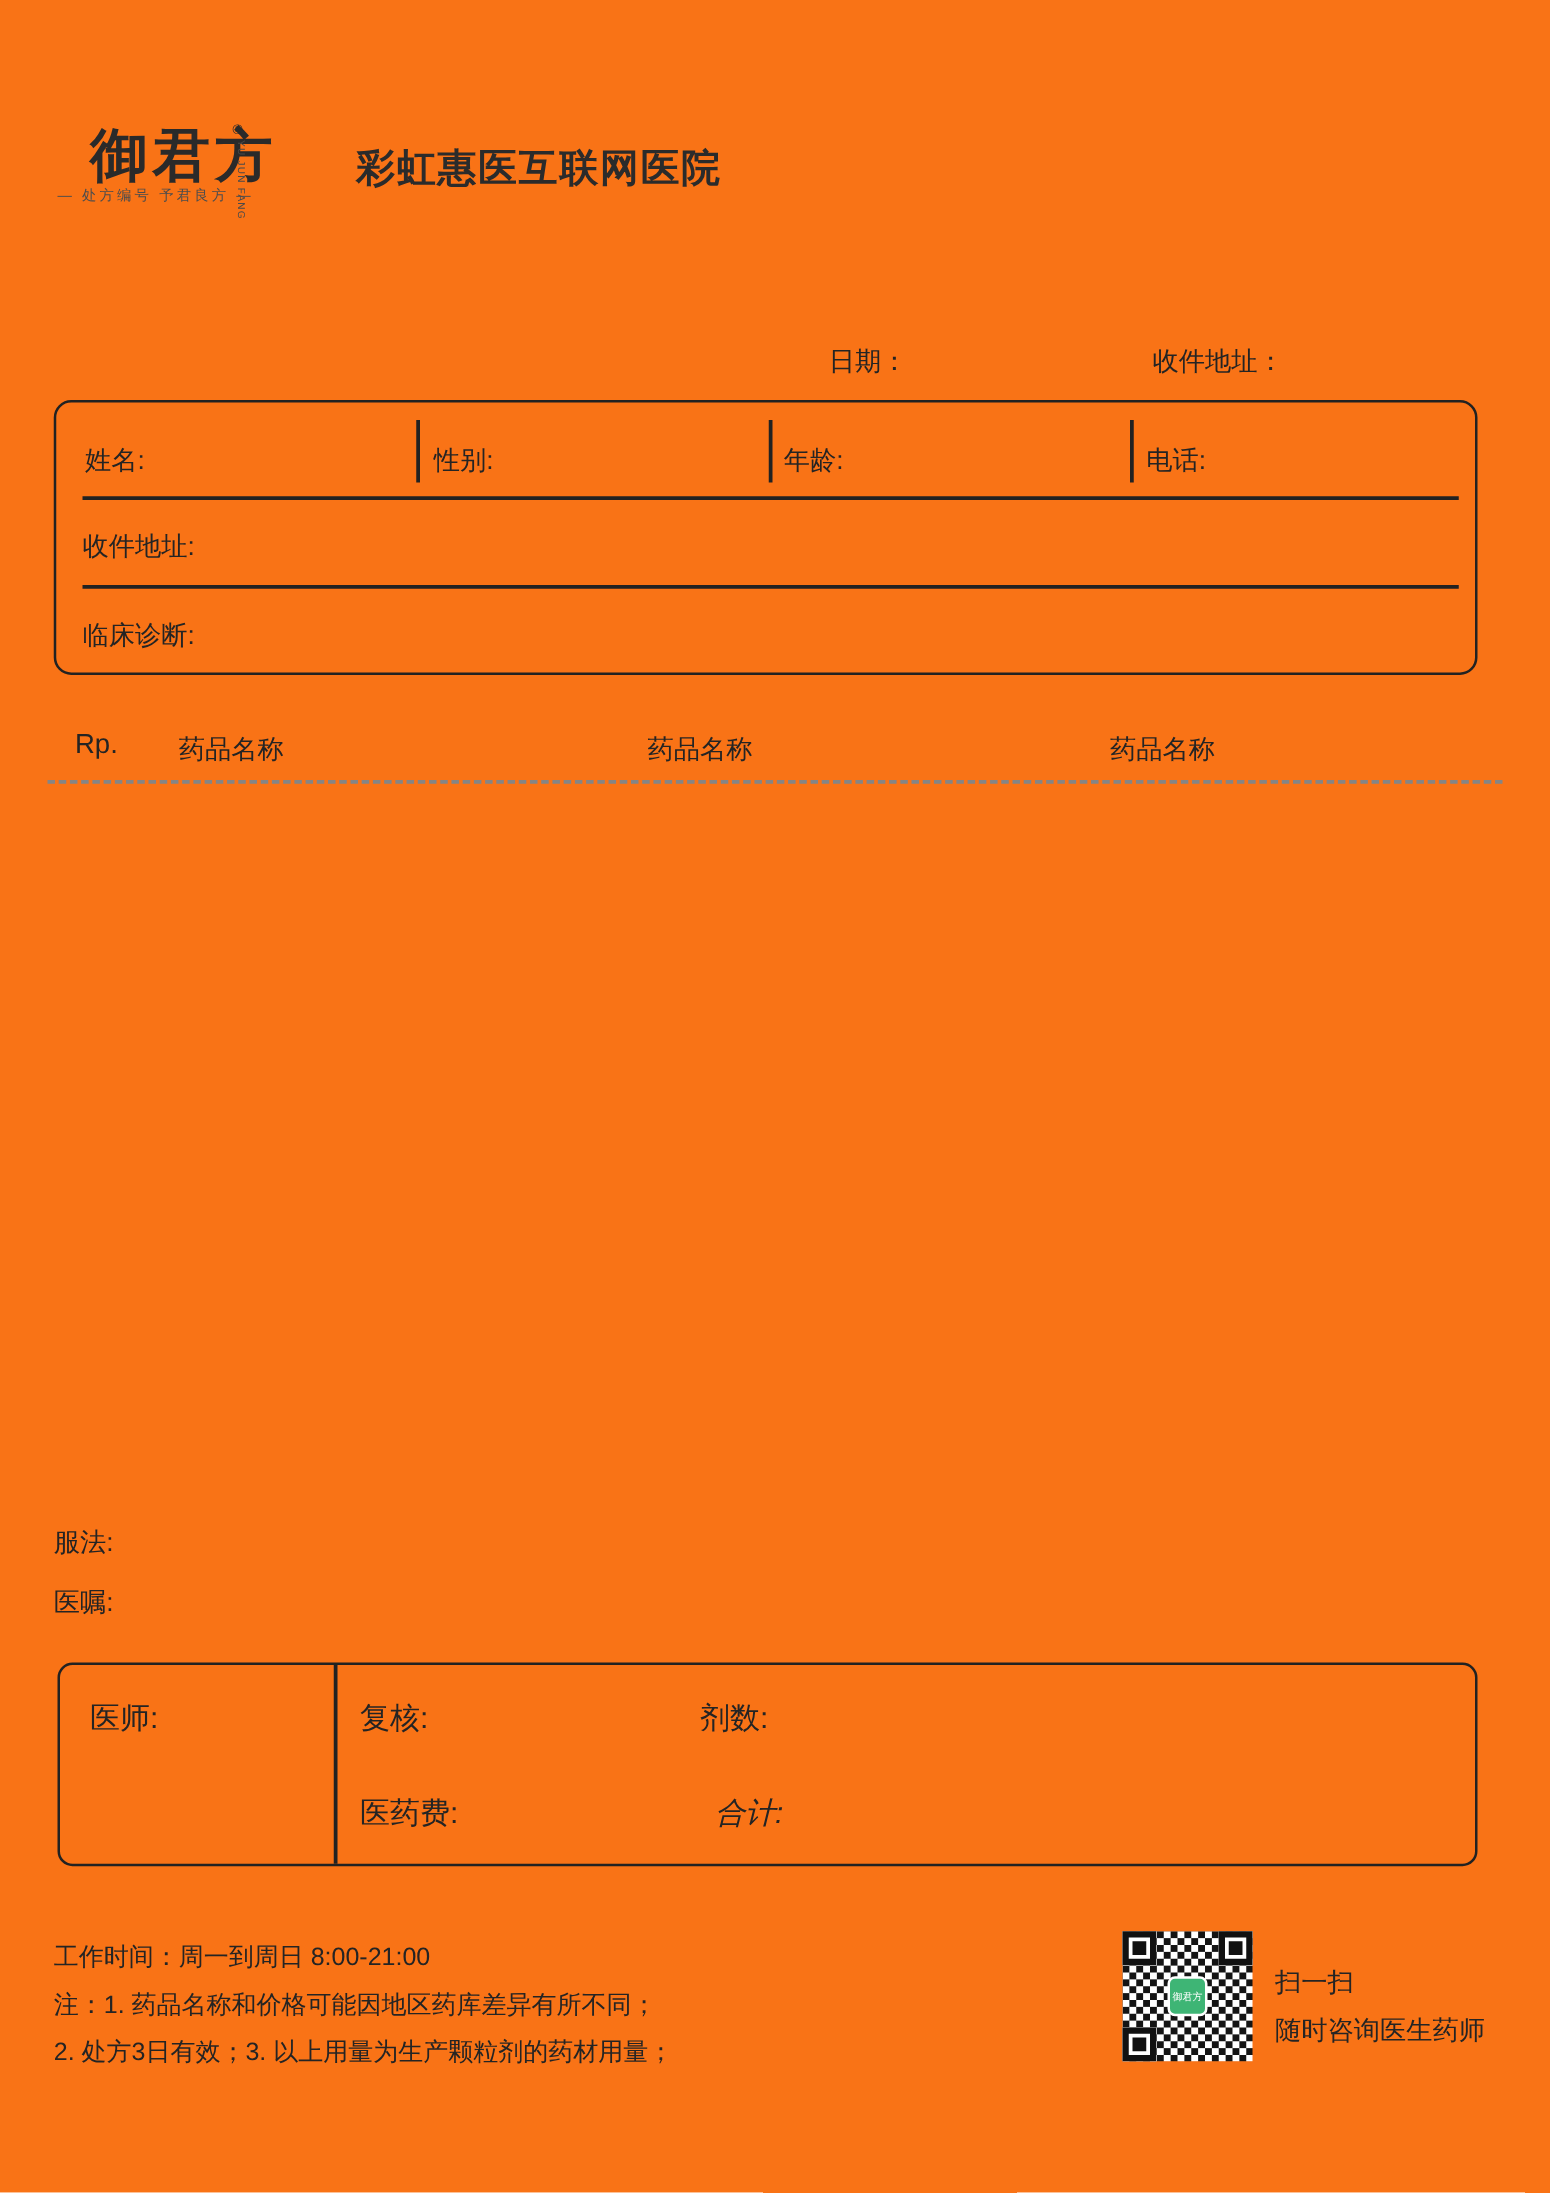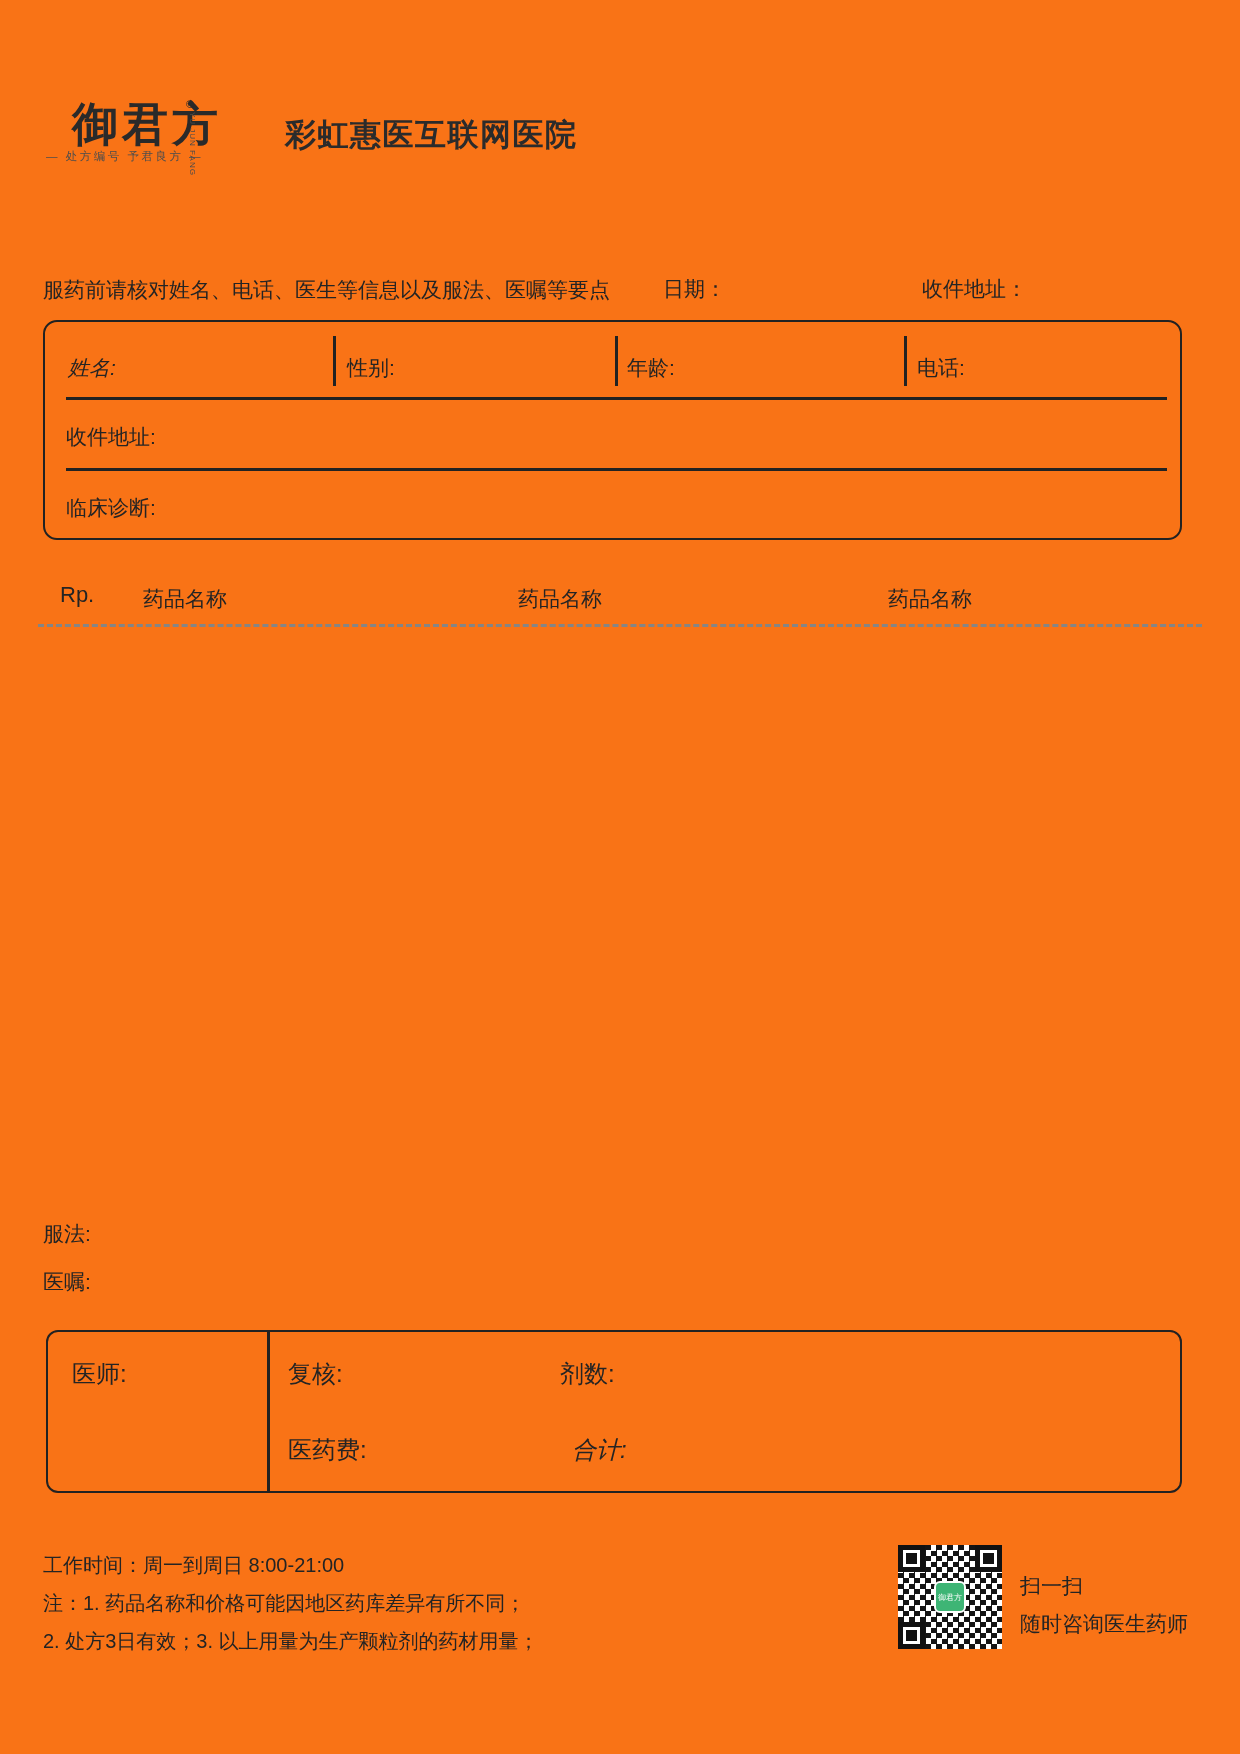--- a/index.html
+++ b/index.html
@@ -70,26 +70,25 @@
 <body>
 
 <div class="page">
 
   <div class="abs logo-text">御君方</div>
   <div class="abs logo-reg">®</div>
   <div class="abs logo-vert">YU JUN FANG</div>
   <div class="abs logo-tagline">— 处方编号  予君良方 —</div>
   <div class="abs hospital">彩虹惠医互联网医院</div>
 
-  <div class="abs notice">服药前请核对姓名、电话、医生等信息以及服法、医嘱等要点</div>
   <div class="abs date-label">日期：</div>
   <div class="abs rxno-label">收件地址：</div>
 
   <div class="patient-box">
-    <div class="pb-label" style="left:23px;top:32px;font-style:italic;">姓名:</div>
+    <div class="pb-label" style="left:23px;top:32px;">姓名:</div>
     <div class="pb-label" style="left:302px;top:32px;">性别:</div>
     <div class="pb-label" style="left:582px;top:32px;">年龄:</div>
     <div class="pb-label" style="left:872px;top:32px;">电话:</div>
 
     <div class="vsep" style="left:288px;"></div>
     <div class="vsep" style="left:570px;"></div>
     <div class="vsep" style="left:859px;"></div>
 
     <div class="hline" style="top:75px;"></div>
     <div class="pb-label" style="left:21px;top:101px;">收件地址:</div>

